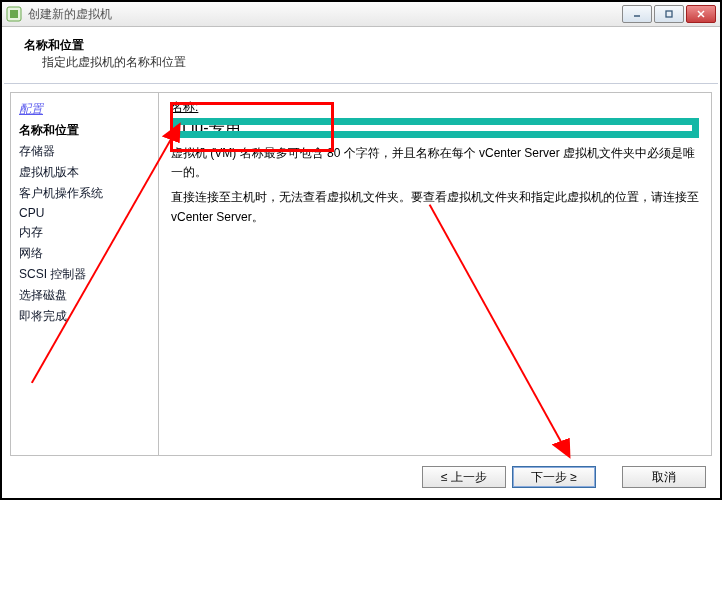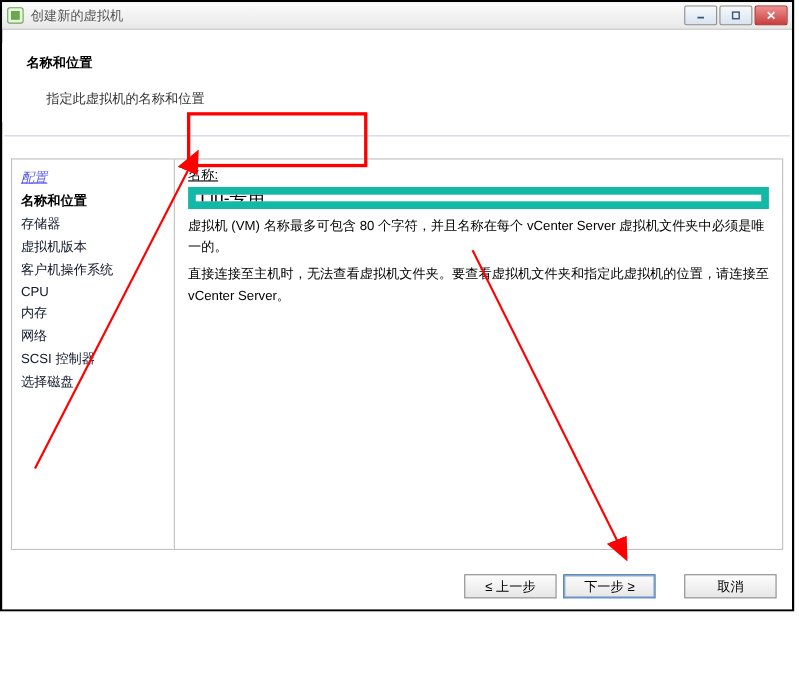--- a/index.html
+++ b/index.html
@@ -5,28 +5,27 @@
   html, body {
     margin: 0;
     padding: 0;
     font-family: "Microsoft YaHei", "Segoe UI", Tahoma, sans-serif;
     font-size: 12px;
     color: #000;
     background: #fff;
   }
   .wizard-window {
     width: 722px;
-    height: 556px;
+    height: 500px;
     border: 2px solid #000;
     box-sizing: border-box;
     position: relative;
     background: #fff;
     display: flex;
     flex-direction: column;
-    gap: 12px;
   }
   
   .titlebar {
     height: 24px;
     background: linear-gradient(to bottom, #fcfcfc 0%, #e8e8e8 100%);
     border-bottom: 1px solid #c0c0c0;
     display: flex;
     align-items: center;
     padding: 0 4px;
   }
@@ -72,21 +71,21 @@
     padding: 10px 14px 12px 22px;
     background: #fff;
   }
   .wizard-header .h-title {
     font-weight: bold;
     font-size: 12px;
     color: #000;
   }
   .wizard-header .h-sub {
     margin-left: 18px;
-    margin-top: 16px;
+    margin-top: 0;
     color: #333;
   }
   .header-sep {
     height: 1px;
     background: #c7cdda;
     margin: 0 2px;
   }
   
   .wizard-body {
     flex: 1;
@@ -232,20 +231,21 @@
     <div class="nav-item current-step">配置</div>
         <div class="nav-item active-bold">名称和位置</div>
         <div class="nav-item pending">存储器</div>
         <div class="nav-item pending">虚拟机版本</div>
         <div class="nav-item pending">客户机操作系统</div>
         <div class="nav-item pending">CPU</div>
         <div class="nav-item pending">内存</div>
         <div class="nav-item pending">网络</div>
         <div class="nav-item pending">SCSI 控制器</div>
         <div class="nav-item pending">选择磁盘</div>
+        <div class="nav-item pending">即将完成</div>
       </div>
     <div class="content-pane">
       <div class="field-label">名称:</div>
       <input type="text" class="name-input" value="Liu-专用" style="">
       <div class="help-text">虚拟机 (VM) 名称最多可包含 80 个字符，并且名称在每个 vCenter Server 虚拟机文件夹中必须是唯一的。</div>
       <div class="help-text">直接连接至主机时，无法查看虚拟机文件夹。要查看虚拟机文件夹和指定此虚拟机的位置，请连接至 vCenter Server。</div>
     </div>
   </div>
 
   <div class="wizard-footer">

